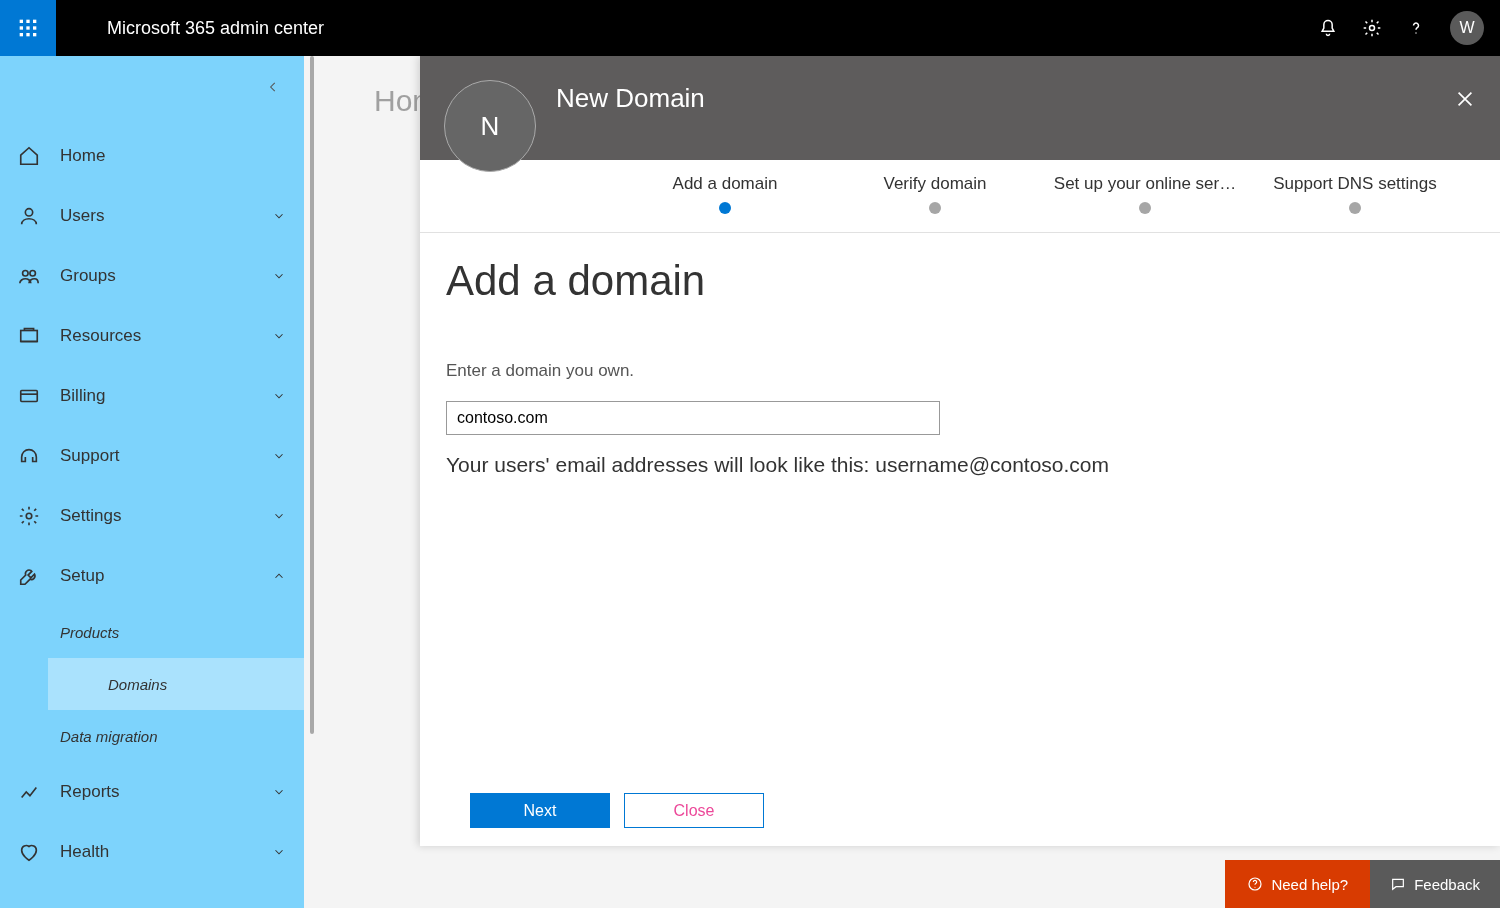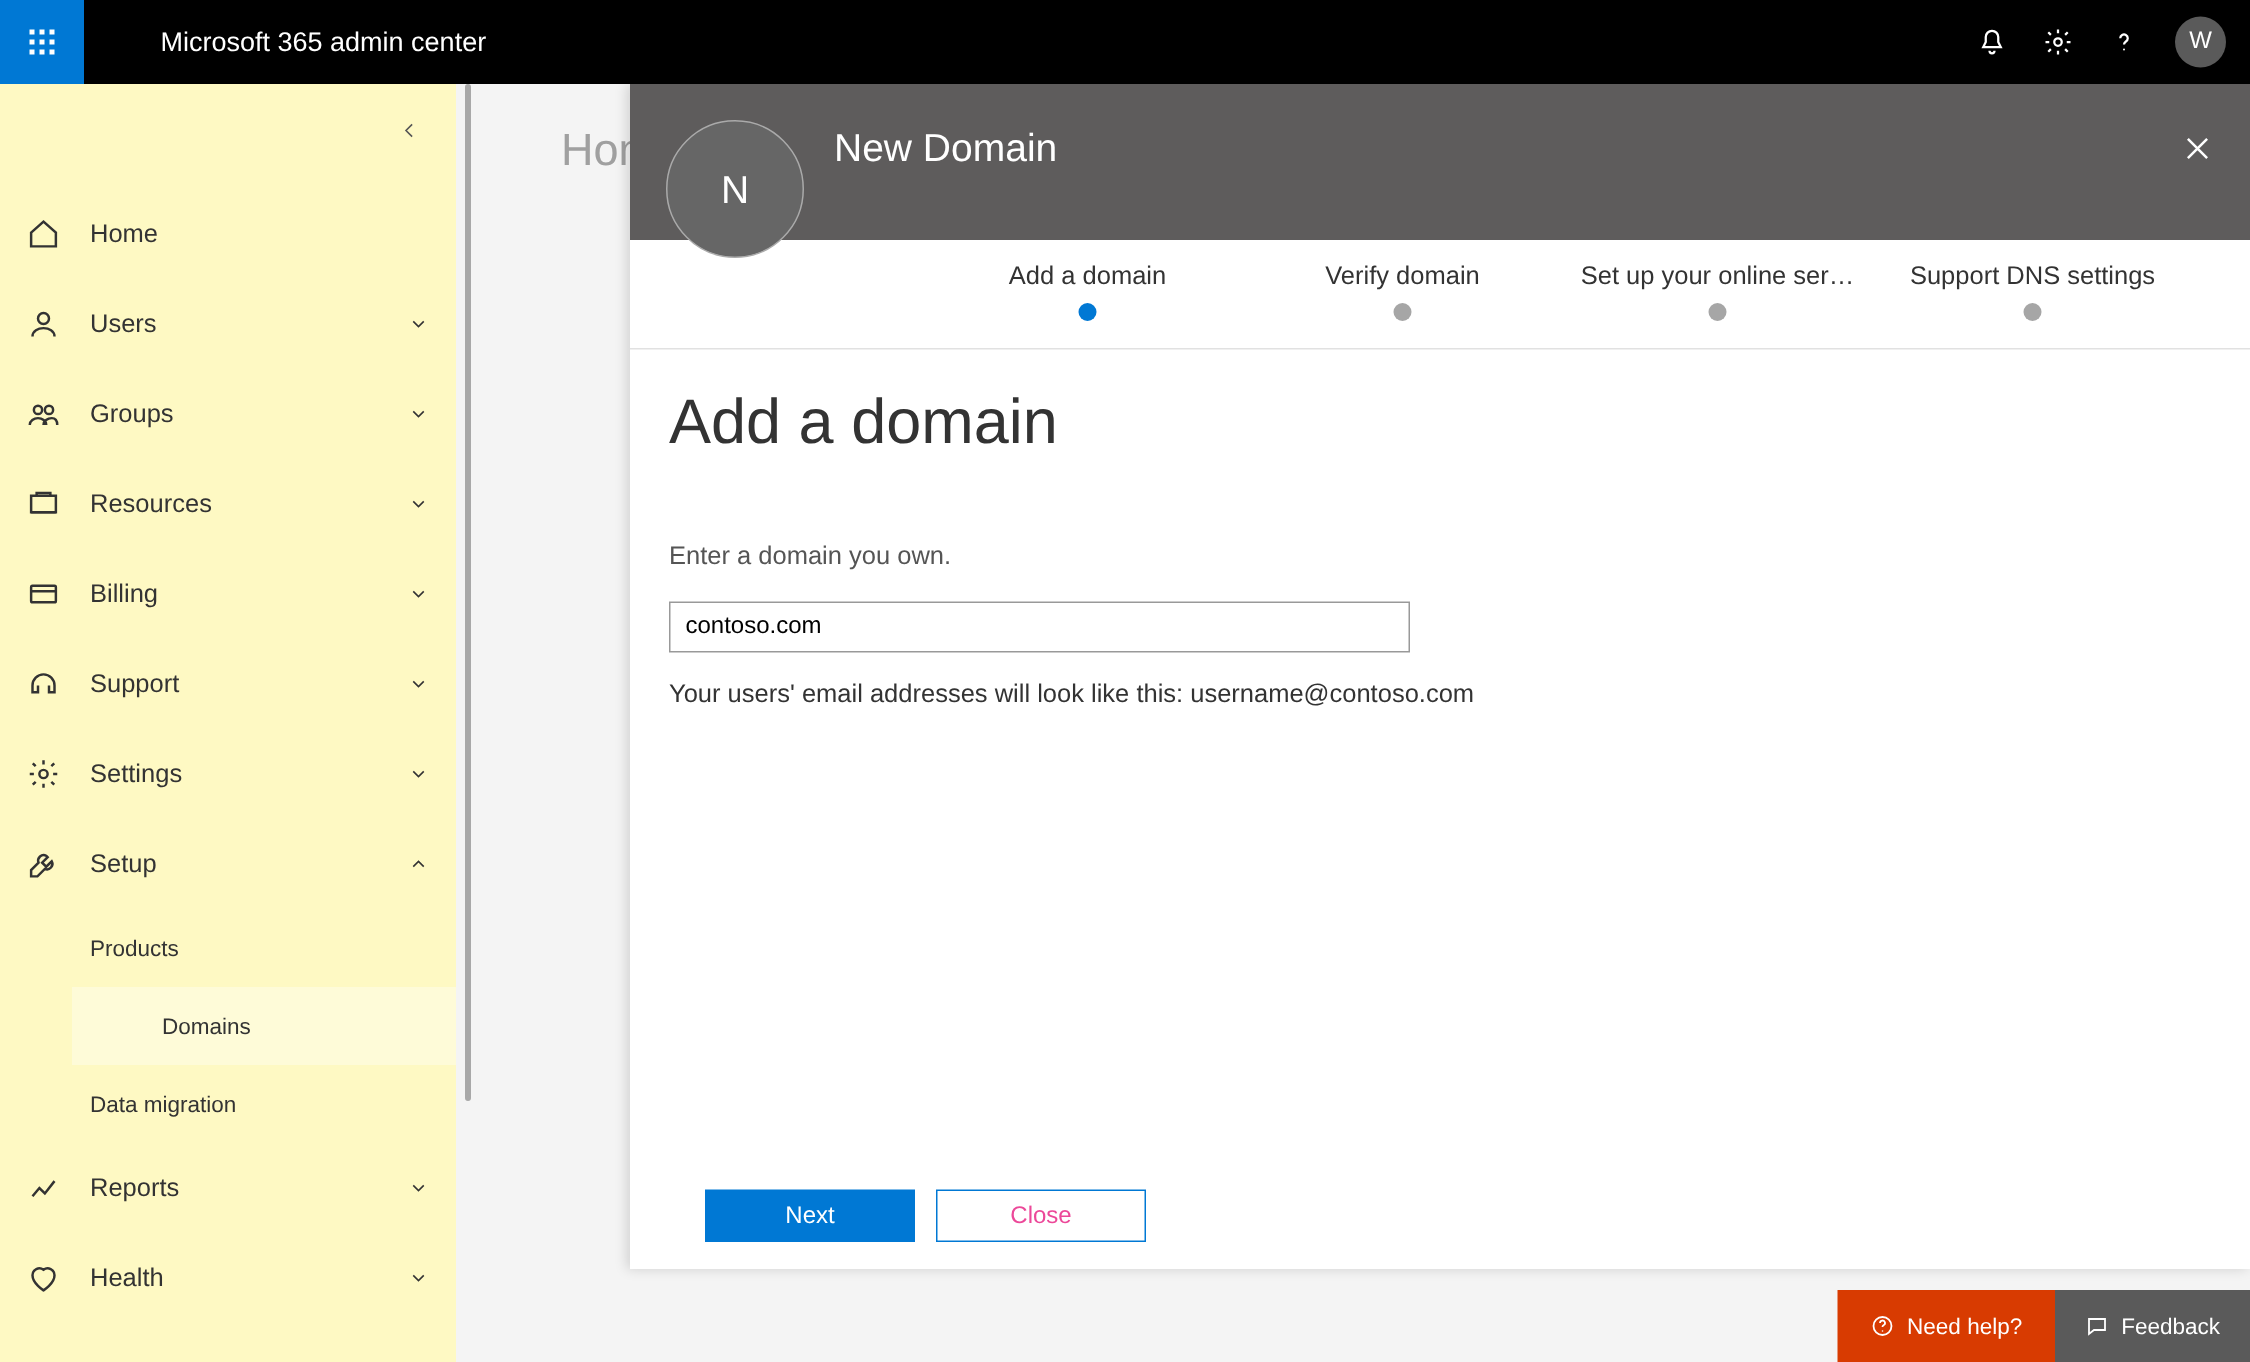--- a/index.html
+++ b/index.html
@@ -6,46 +6,46 @@
   html, body { width: 1500px; height: 908px; font-family: "Segoe UI", Arial, sans-serif; overflow: hidden; background: #fff; }
   .topbar { height: 56px; background: #000; color: #fff; display: flex; align-items: center; gap: 27px; }
   .waffle { width: 56px; height: 56px; background: #0078d4; display: flex; align-items: center; justify-content: center; }
   .waffle svg { width: 20px; height: 20px; }
   .app-title { font-size: 18px; font-weight: 400; margin-left: 24px; flex: 0 0 auto; }
   .top-spacer { flex: 1; }
   .top-icons { display: flex; align-items: center; gap: 24px; padding-right: 16px; }
   .top-icon { width: 20px; height: 20px; color: #fff; display: flex; align-items: center; justify-content: center; }
   .avatar { width: 34px; height: 34px; border-radius: 50%; background: #5a5a5a; color: #fff; display:flex; align-items:center; justify-content:center; font-size:16px;}
   .body-area { display: flex; height: 852px; }
-  .sidebar { width: 304px; background: #fef9c3; color: #333; position: relative; border-top: 0; }
+  .sidebar { width: 304px; background: #7dd3fc; color: #333; position: relative; border-top: 0; }
   .sidebar .collapse-chevron { position: absolute; top: 24px; right: 24px; color: #555; cursor:pointer;}
   .nav-list { list-style: none; padding-top: 70px; }
   .nav-item { display: flex; align-items: center; height: 60px; padding-left: 18px; padding-right: 18px; font-size: 17px; color: #333; cursor:pointer;}
   .nav-item .icon { width: 22px; height: 22px; margin-right: 20px; display:flex; align-items:center; justify-content:center;}
   .nav-item .chevron { margin-left: auto; }
   .nav-sub { list-style: none; }
-  .nav-sub-item { height: 52px; display:flex; align-items:center; padding-left: 60px; font-size: 15px; color: #333; cursor:pointer;}
+  .nav-sub-item { height: 52px; display:flex; align-items:center; padding-left: 60px; font-size: 15px; color: #333; cursor:pointer;font-style:italic;}
   .nav-sub-item.selected { background: rgba(255,255,255,0.35); margin-left: 48px; }
   .main { flex: 1; background: #f4f4f4; position: relative; }
   .main-scroll { position: absolute; left: 6px; top: 0; width: 4px; height: 678px; background: #a8a8a8; border-radius: 2px; }
   .main-bg-title { font-size: 30px; color: #a0a0a0; padding: 28px 0 0 70px; }
   .panel { position: absolute; top: 0; left: 116px; right: 0; bottom: 62px; background: #fff; box-shadow: -2px 0 8px rgba(0,0,0,0.15);}
   .panel-header { height: 104px; background: #5e5c5c; color: #fff; display: flex; align-items: center; padding-left: 24px; position: relative; }
   .domain-circle { width: 92px; height: 92px; border-radius: 50%; background: #666; border: 1px solid #aaa; display:flex; align-items:center; justify-content:center; font-size: 26px; color:#fff; position:relative; top:18px;}
   .panel-title { font-size: 26px; font-weight: 300; margin-left: 20px; margin-top:-20px;}
   .panel-close { position: absolute; right: 24px; top: 32px; color: #fff; cursor:pointer;}
   .steps { display:flex; justify-content:space-around; padding: 14px 40px 18px 200px; border-bottom: 1px solid #e1e1e1;}
   .step { text-align:center; flex:1; font-size: 17px; color:#333; white-space:nowrap; overflow:hidden; text-overflow:ellipsis;}
   .step .dot { width:12px; height:12px; border-radius:50%; background:#a6a6a6; margin: 8px auto 0 auto;}
   .step.active .dot { background:#0078d4; }
   .panel-body { padding: 24px 26px; }
   .panel-heading { font-size: 42px; font-weight: 300; color:#333; margin-bottom: 56px; }
   .field-label { font-size:17px; color:#555; margin-bottom: 20px; }
   .domain-input { width: 494px; height: 34px; border: 1px solid #999; padding: 0 10px; font-size:16px; }
-  .hint { font-size:17px; color:#333; margin-top: 18px;}
+  .hint { font-size:21px; color:#333; margin-top: 18px;}
   .panel-footer { position:absolute; bottom:18px; left:50px; display:flex; gap:14px;}
   .btn { width:140px; height:35px; font-size:16px; cursor:pointer; display:flex; align-items:center; justify-content:center;}
   .btn-primary { background:#0078d4; color:#fff; border:none;}
   .btn-secondary { background:#fff; color:#ec4899; border:1px solid #0078d4;}
   .footer-bar { position:absolute; bottom:0; right:0; display:flex; height:48px;}
   .need-help { background:#d83b01; color:#fff; padding:0 22px; display:flex; align-items:center; gap:8px; font-size:15px; cursor:pointer;}
   .feedback { background:#5a5a5a; color:#fff; padding:0 20px; display:flex; align-items:center; gap:8px; font-size:15px; cursor:pointer;}
   svg { display:block; }
   .stroke-icon { fill:none; stroke:currentColor; stroke-width:1.8; }
 </style>

